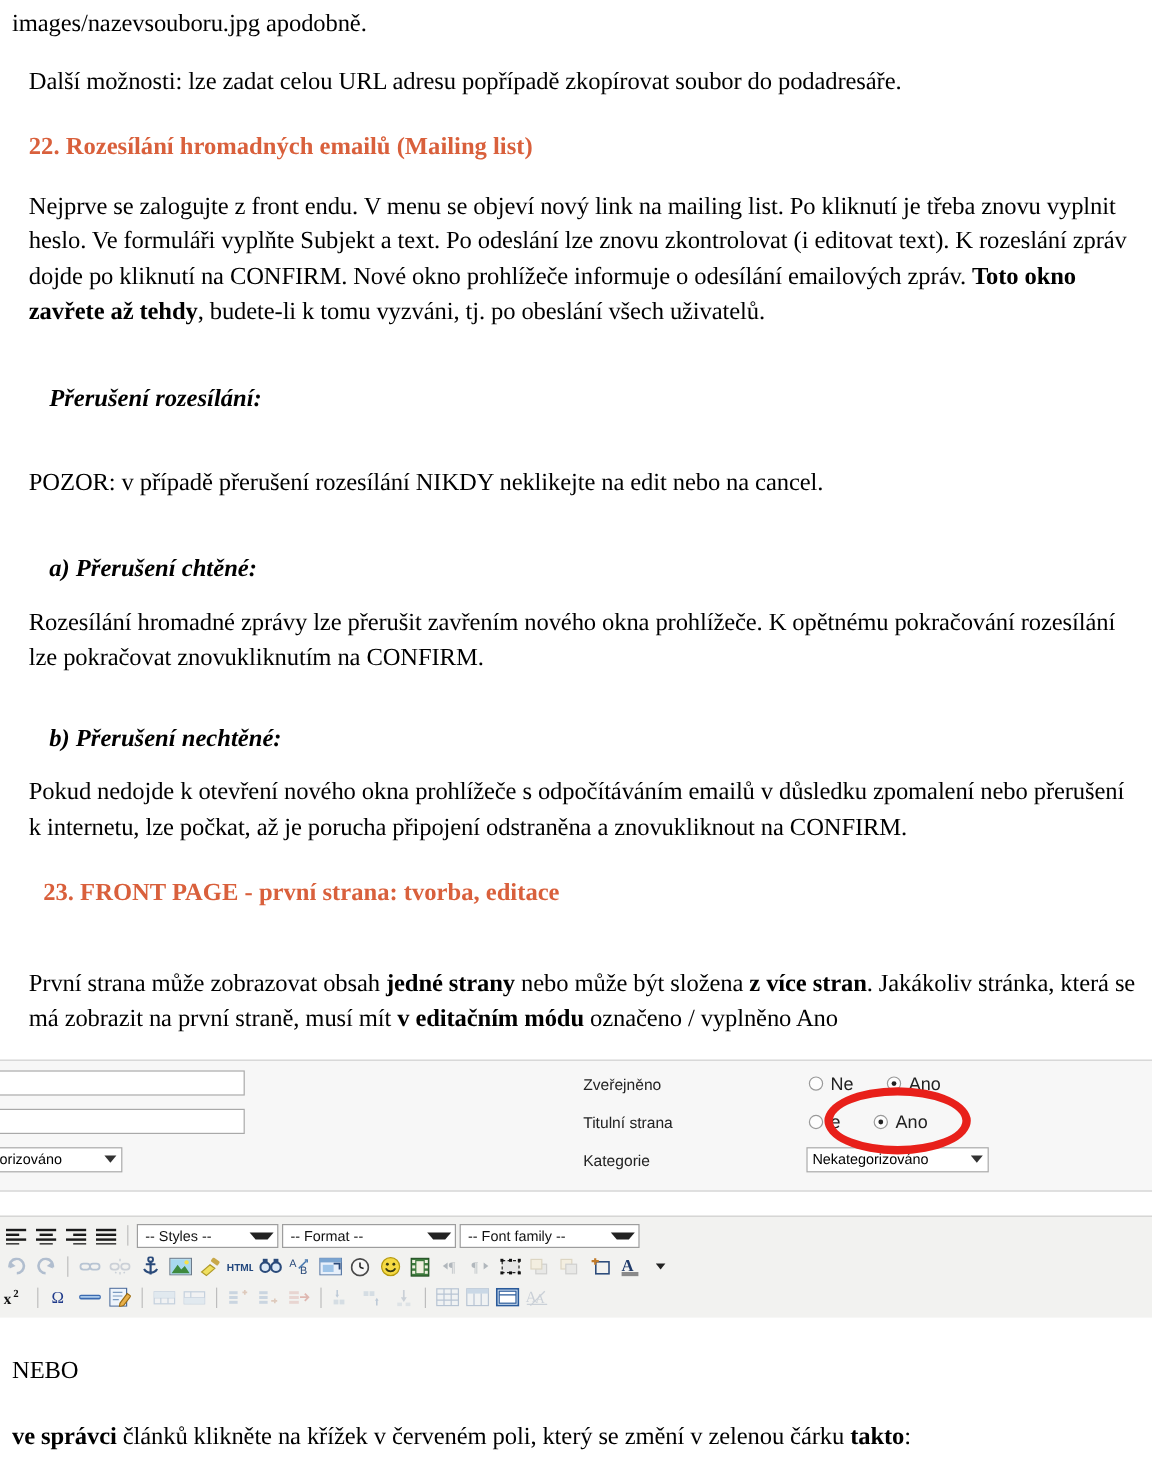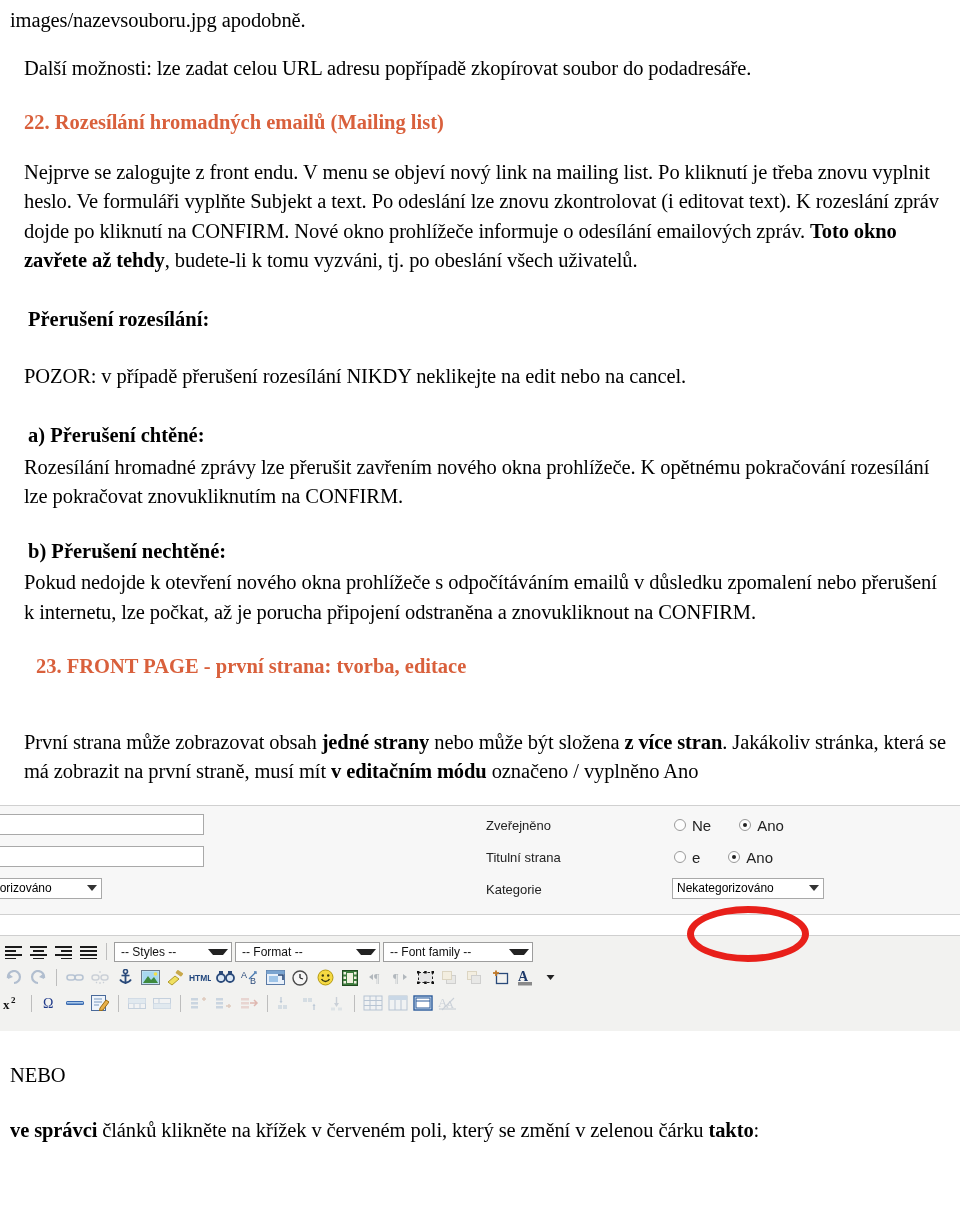--- a/index.html
+++ b/index.html
@@ -35,21 +35,22 @@
     font-weight: bold;
     font-size: 20.5px;
     line-height: 1.3;
     margin: 0;
   }
   .h-black {
     color: #000000;
     font-weight: bold;
     font-size: 20.5px;
     line-height: 1.3;
-    margin: 4px;
+    margin: 17px;
+    font-style: italic;
   }
 
   .sp-6  { height: 6px; }
   .sp-18 { height: 18px; }
   .sp-22 { height: 22px; }
   .sp-26 { height: 26px; }
   .sp-30 { height: 30px; }
 
   .indent-h { padding-left: 14px; }
 
@@ -146,21 +147,21 @@
     border-radius: 50%;
     z-index: 5;
     pointer-events: none;
   }
 
   .shot-gap { height: 20px; background: #ffffff; }
 
   .shot-toolbar {
     background: #f2f2f0;
     border-top: 1px solid #cfcfcf;
-    padding: 3px 0 15px 0;
+    padding: 3px 0 4px 0;
   }
   .tb-row {
     display: flex;
     align-items: center;
     height: 26px;
     padding-left: 2px;
     gap: 3px;
   }
   .tb-row.r3 { height: 25px; }
 

